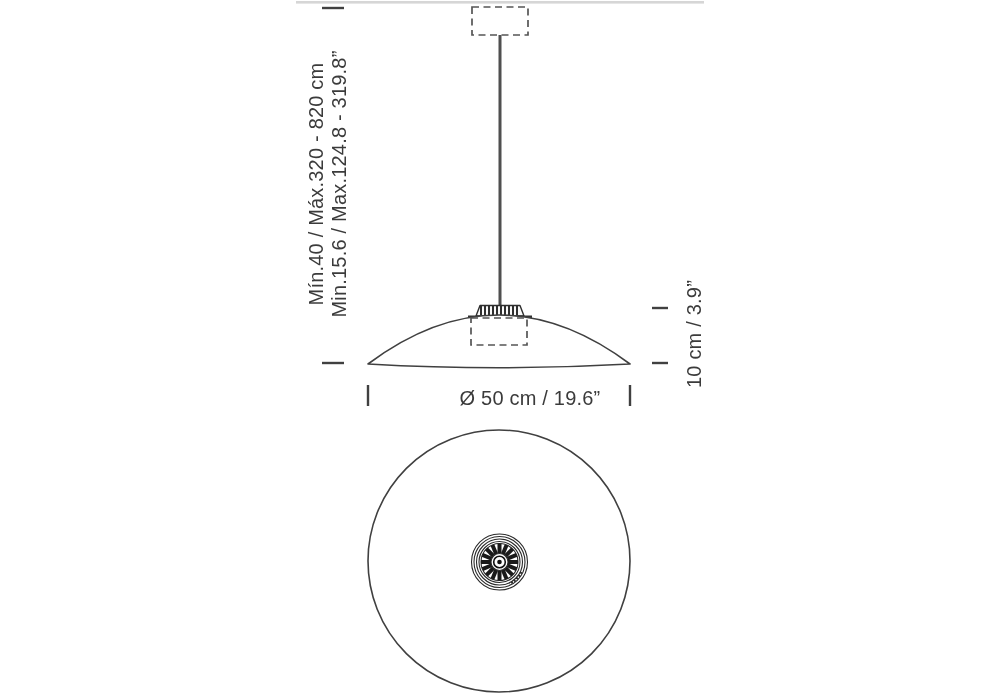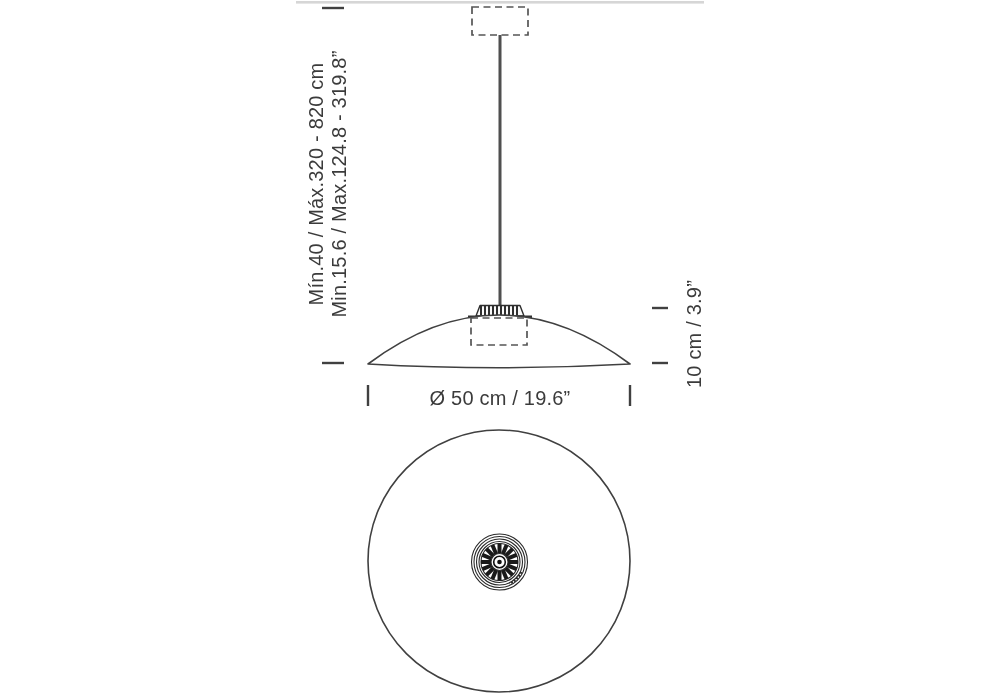--- a/index.html
+++ b/index.html
@@ -6,21 +6,21 @@
   .stage{
     position:relative;width:1000px;height:700px;background:var(--bg,#ffffff);
     overflow:hidden;font-family:"Liberation Sans","DejaVu Sans",sans-serif;
   }
   .stage svg{position:absolute;left:0;top:0;}
   .dim-label{
     position:absolute;font-size:20px;line-height:23px;letter-spacing:.2px;
     color:var(--text,#3b3b3b);white-space:nowrap;
   }
   .dim-label.rotated{transform:translate(-50%,-50%) rotate(-90deg);text-align:center;}
-  .dim-label.horizontal{transform:translate(-50%,-50%);}
+  .dim-label.horizontal{transform:translate(-50%,-50%);margin-left:30px;}
   
   .outline{stroke:var(--line,#404040);fill:#ffffff;stroke-width:1.6;stroke-linejoin:round;}
   .tick{stroke:var(--line,#404040);stroke-width:2.4;}
   .dash{stroke:var(--dash,#555555);stroke-width:1.7;fill:none;stroke-dasharray:7 4.5;}
   .cord{stroke:#4f4f4f;stroke-width:3;}
   .grip{stroke:#2f2f2f;fill:#fafafa;stroke-width:1.4;stroke-linejoin:round;}
   .rib{stroke:#2f2f2f;stroke-width:2;}
   .plate{stroke:#333333;stroke-width:3;}
   .ring{stroke:#2a2a2a;fill:none;stroke-width:1.1;}
   .hub{stroke:#111111;fill:#ffffff;stroke-width:1.6;}

